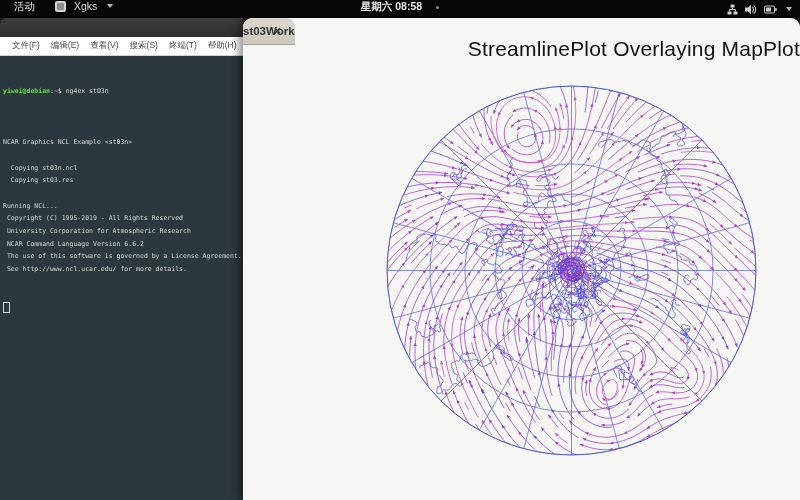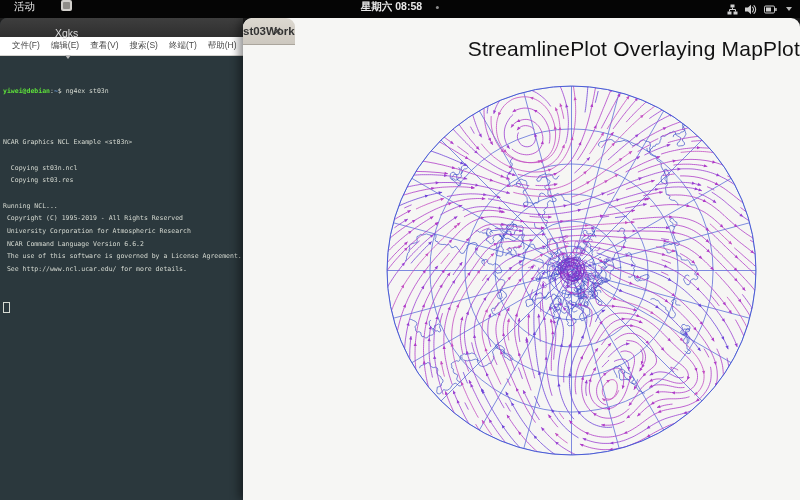--- a/index.html
+++ b/index.html
@@ -3,21 +3,21 @@
 <meta charset="utf-8">
 <style>
   html,body{margin:0;padding:0;}
   body{width:800px;height:500px;position:relative;overflow:hidden;background:#1c1c1c;
        font-family:"Liberation Sans",sans-serif;-webkit-font-smoothing:antialiased;}
 
   
   .topbar{position:absolute;left:0;top:0;width:800px;height:18px;background:#050505;
           color:#e8e8e8;display:flex;align-items:flex-start;font-size:10.5px;z-index:50;}
   .activities{margin-left:10px;padding:0 4px;}
-  .appind{display:flex;align-items:center;gap:16px;margin-left:16px;color:#dcdcdc;flex-direction:column;}
+  .appind{display:flex;align-items:center;gap:8px;margin-left:16px;color:#dcdcdc;}
   .app-icon{width:11px;height:11px;background:#d2d0cc;border-radius:2px;position:relative;}
   .app-icon::after{content:"";position:absolute;inset:2px;background:#8f8d89;border-radius:1px;}
   .chev{width:0;height:0;border-left:3.5px solid transparent;border-right:3.5px solid transparent;
         border-top:4px solid #b9b9b9;margin-left:2px;}
   .clock{position:absolute;left:50%;transform:translateX(-50%);display:flex;align-items:center;
          gap:14px;font-weight:700;font-size:10.5px;}
   .clock-dot{width:3px;height:3px;border-radius:50%;background:#8d8d8d;}
   .tray{position:absolute;right:8px;top:0;height:18px;display:flex;align-items:center;gap:7px;}
   .tray svg{display:block;}
 

